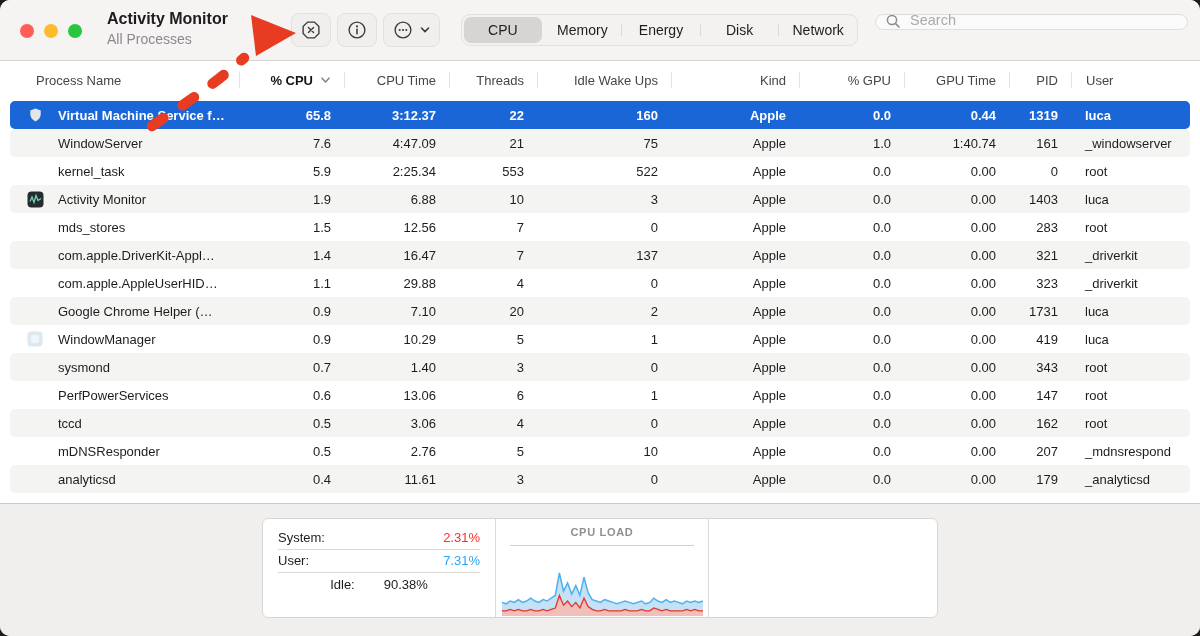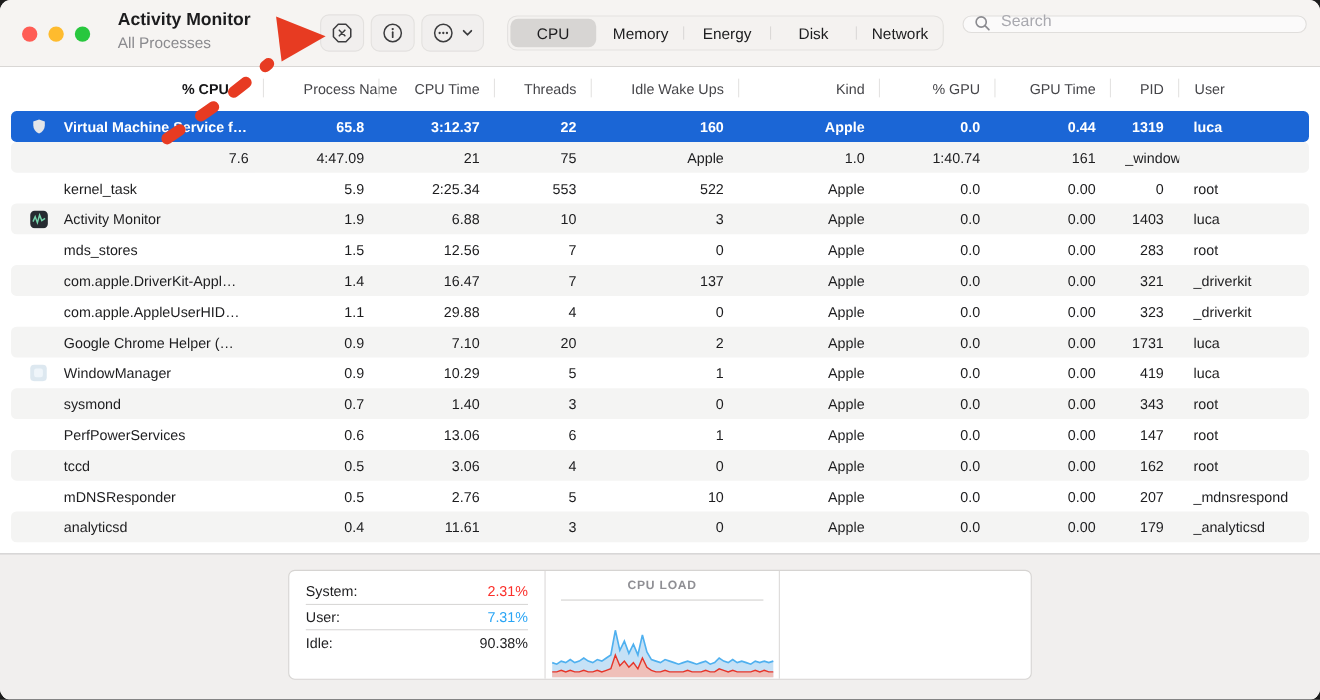--- a/index.html
+++ b/index.html
@@ -53,21 +53,21 @@
   
   .footer{position:absolute;left:0;right:0;bottom:0;height:133px;background:#f1efee;border-top:1px solid #cccbca;box-sizing:border-box;}
   .panel{position:absolute;left:262px;top:14px;width:676px;height:100px;background:#fff;border:1px solid #d6d4d2;
          border-radius:6px;display:flex;box-sizing:border-box;}
   .pbox{box-sizing:border-box;}
   .stats-left{width:233px;border-right:1px solid #dcdad9;padding:7px 15px 0;}
   .graphbox{width:213px;border-right:1px solid #dcdad9;padding-top:7px;position:relative;}
   .stats-right{flex:1;padding:7px 15px 0;}
   .srow{display:flex;justify-content:space-between;align-items:center;height:23.5px;font-size:13px;color:#1d1d1f;box-sizing:border-box;}
   .stats-left .srow{border-bottom:1px solid #d9d8d7;gap:29px;}
-  .stats-left .srow:last-child{border-bottom:none;}
+  .stats-left .srow:last-child{border-bottom:none;justify-content:center;}
   .stats-right .srow{border-bottom:1px solid #d9d8d7;}
   .gtitle{font-size:11px;font-weight:700;color:#8f8f94;letter-spacing:.7px;text-align:center;}
   .gline{height:1px;background:#d2d1d0;margin:7px 14px 0;}
   .graphbox svg{position:absolute;left:1px;bottom:1px;}
   
   .arrow{position:absolute;left:0;top:0;z-index:40;pointer-events:none;}
 </style>
 </head>
 <body>
 
@@ -133,31 +133,31 @@
             <circle cx="7" cy="7" r="4.6" fill="none" stroke="#8b8b90" stroke-width="1.5"></circle>
             <path d="M10.4 10.4 L14 14" stroke="#8b8b90" stroke-width="1.6" stroke-linecap="round"></path>
           </svg>
       </span>
       <input type="text" placeholder="Search" style="">
     </div>
   </div>
 
   <div class="tablewrap">
     <div class="thead" id="thead">
+        <div class="hcell first">
+          <span>Process Name</span>
+        </div>
         <div class="hcell right sorted">
           <span>% CPU</span>
           <span class="sorticon">
             <svg width="11" height="10" viewBox="0 0 11 10">
               <path d="M2 3.2 L5.5 7 L9 3.2" fill="none" stroke="#85858a" stroke-width="1.6" stroke-linecap="round" stroke-linejoin="round"></path>
             </svg>
           </span>
         </div>
-        <div class="hcell first">
-          <span>Process Name</span>
-        </div>
         <div class="hcell right">
           <span>CPU Time</span>
         </div>
         <div class="hcell right">
           <span>Threads</span>
         </div>
         <div class="hcell right">
           <span>Idle Wake Ups</span>
         </div>
         <div class="hcell right">
@@ -190,20 +190,24 @@
           <div class="cell right">3:12.37</div>
           <div class="cell right">22</div>
           <div class="cell right">160</div>
           <div class="cell right">Apple</div>
           <div class="cell right">0.0</div>
           <div class="cell right">0.44</div>
           <div class="cell right">1319</div>
           <div class="cell user">luca</div>
         </div>
         <div class="prow alt">
+          <div class="cell name">
+            <span class="iconbox"></span>
+            <span>WindowServer</span>
+          </div>
           <div class="cell right">7.6</div>
           <div class="cell right">4:47.09</div>
           <div class="cell right">21</div>
           <div class="cell right">75</div>
           <div class="cell right">Apple</div>
           <div class="cell right">1.0</div>
           <div class="cell right">1:40.74</div>
           <div class="cell right">161</div>
           <div class="cell user">_windowserver</div>
         </div>

